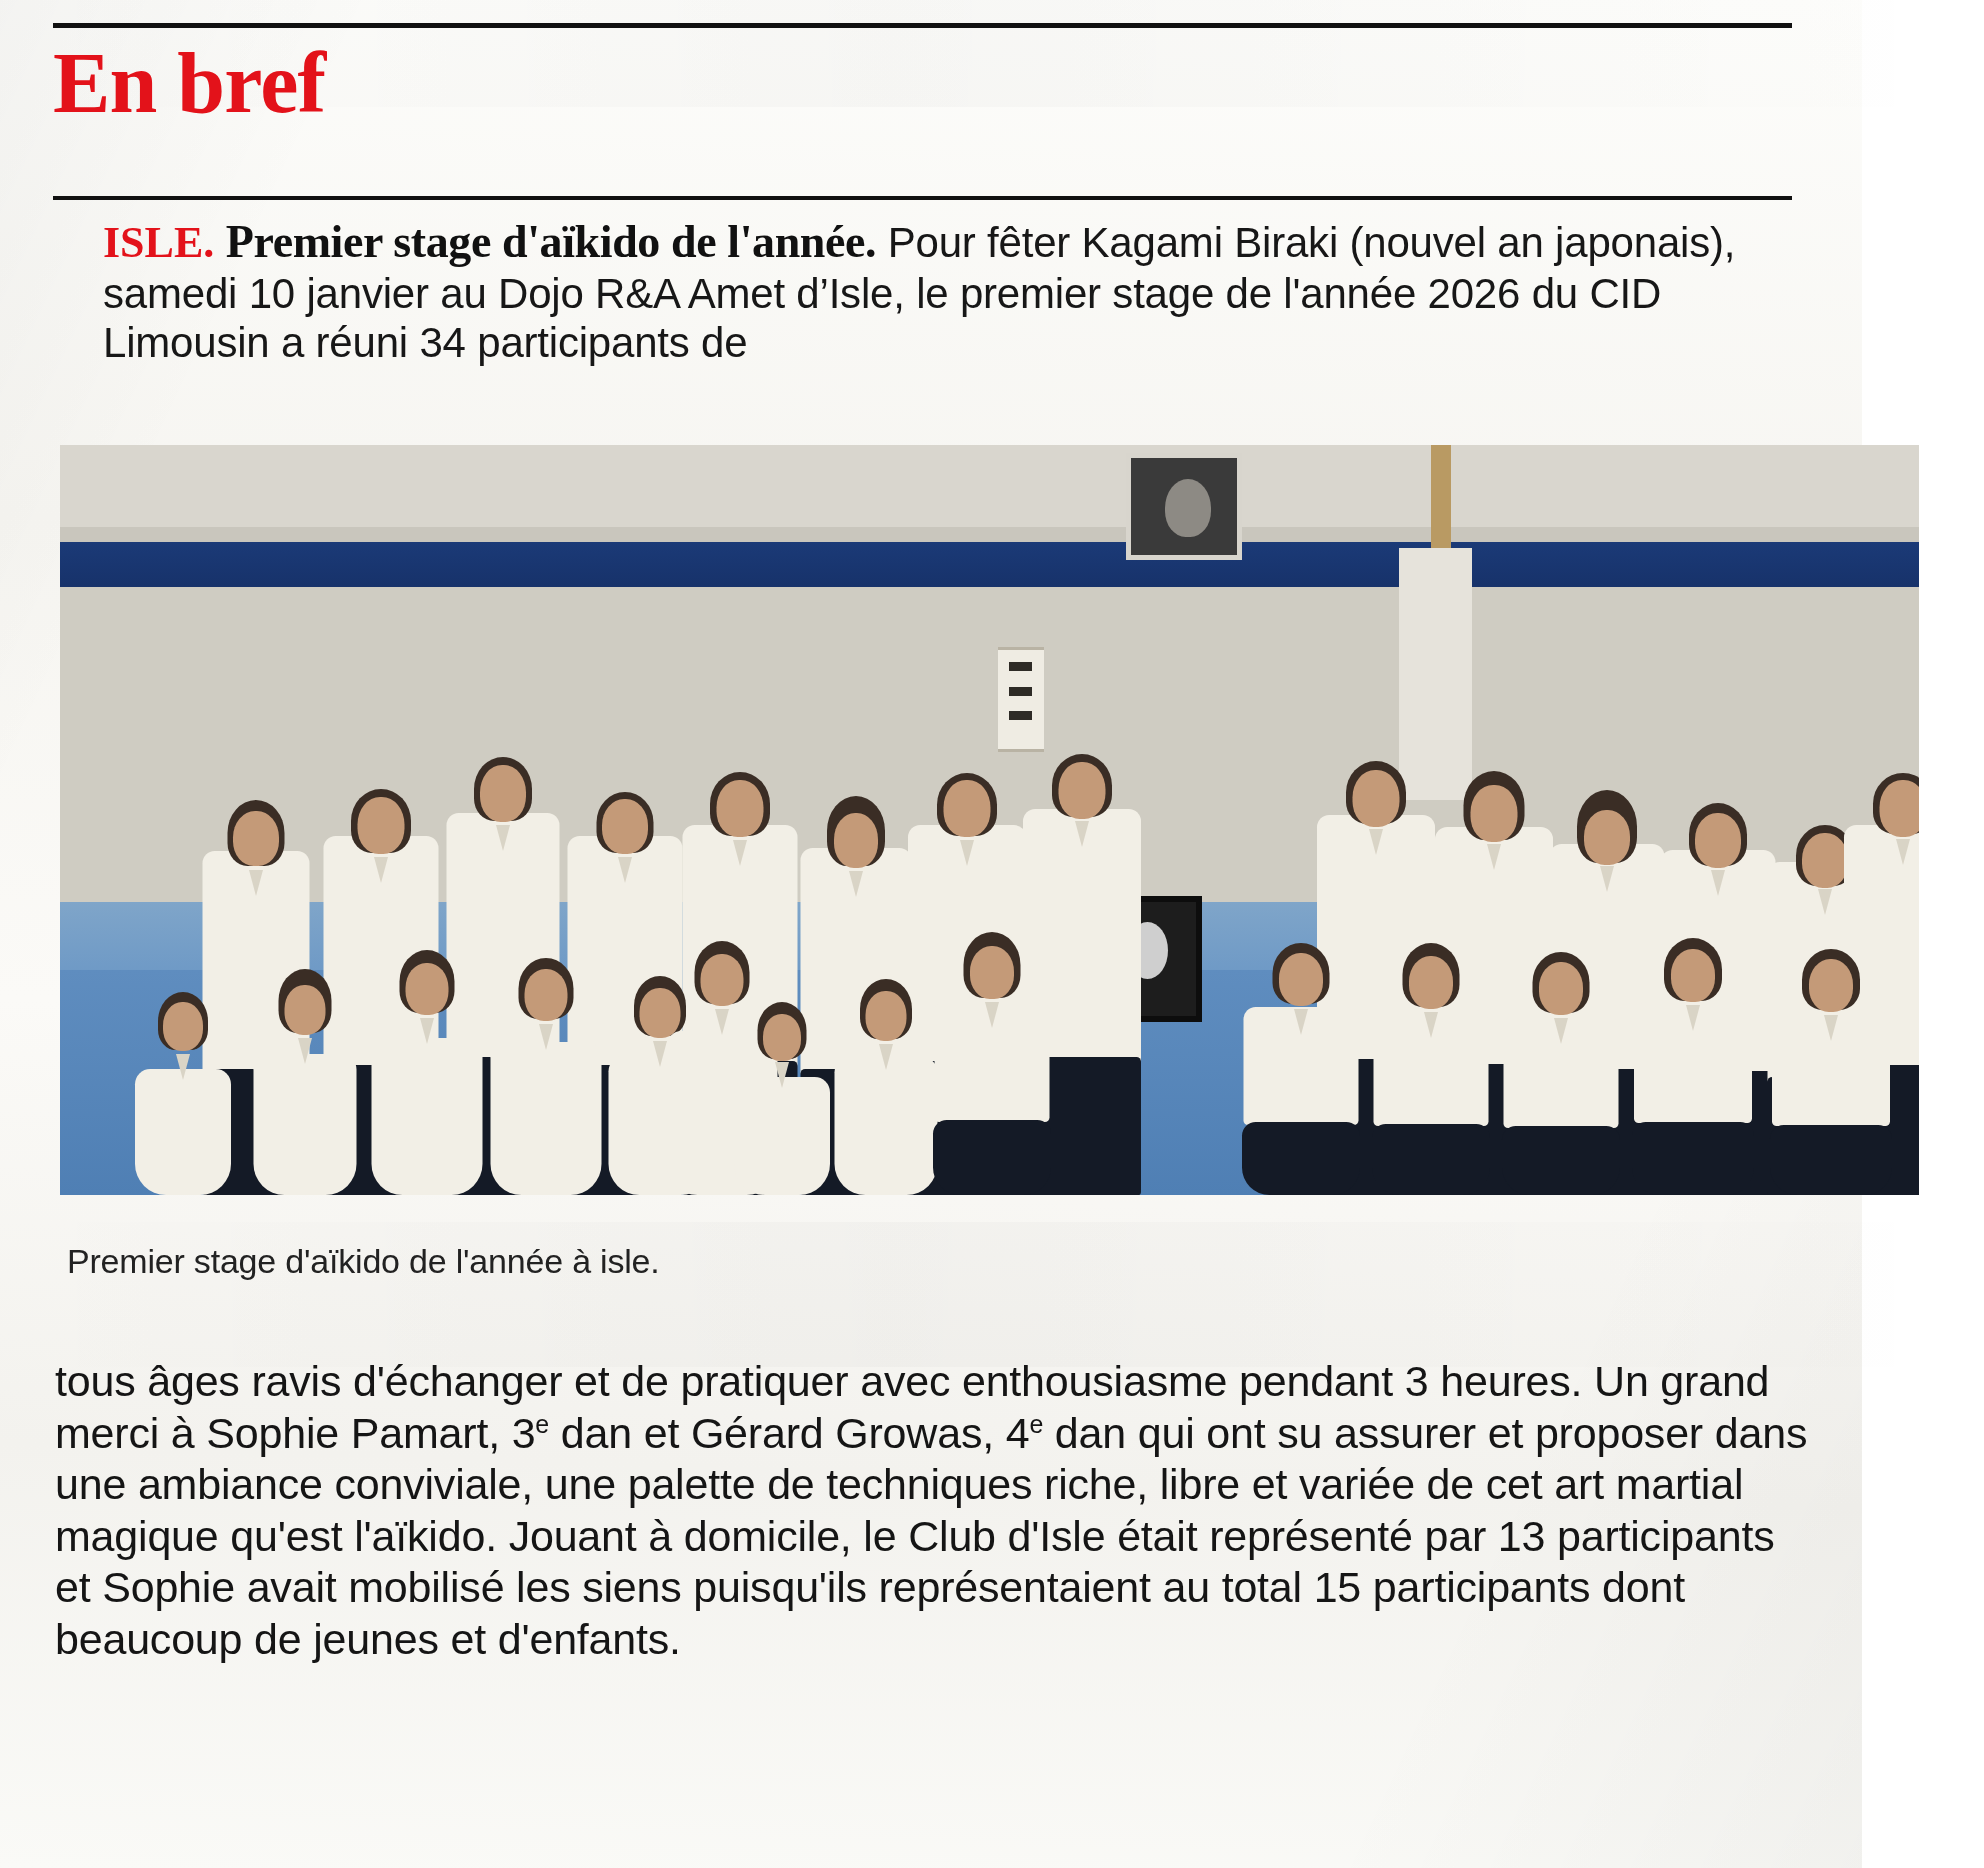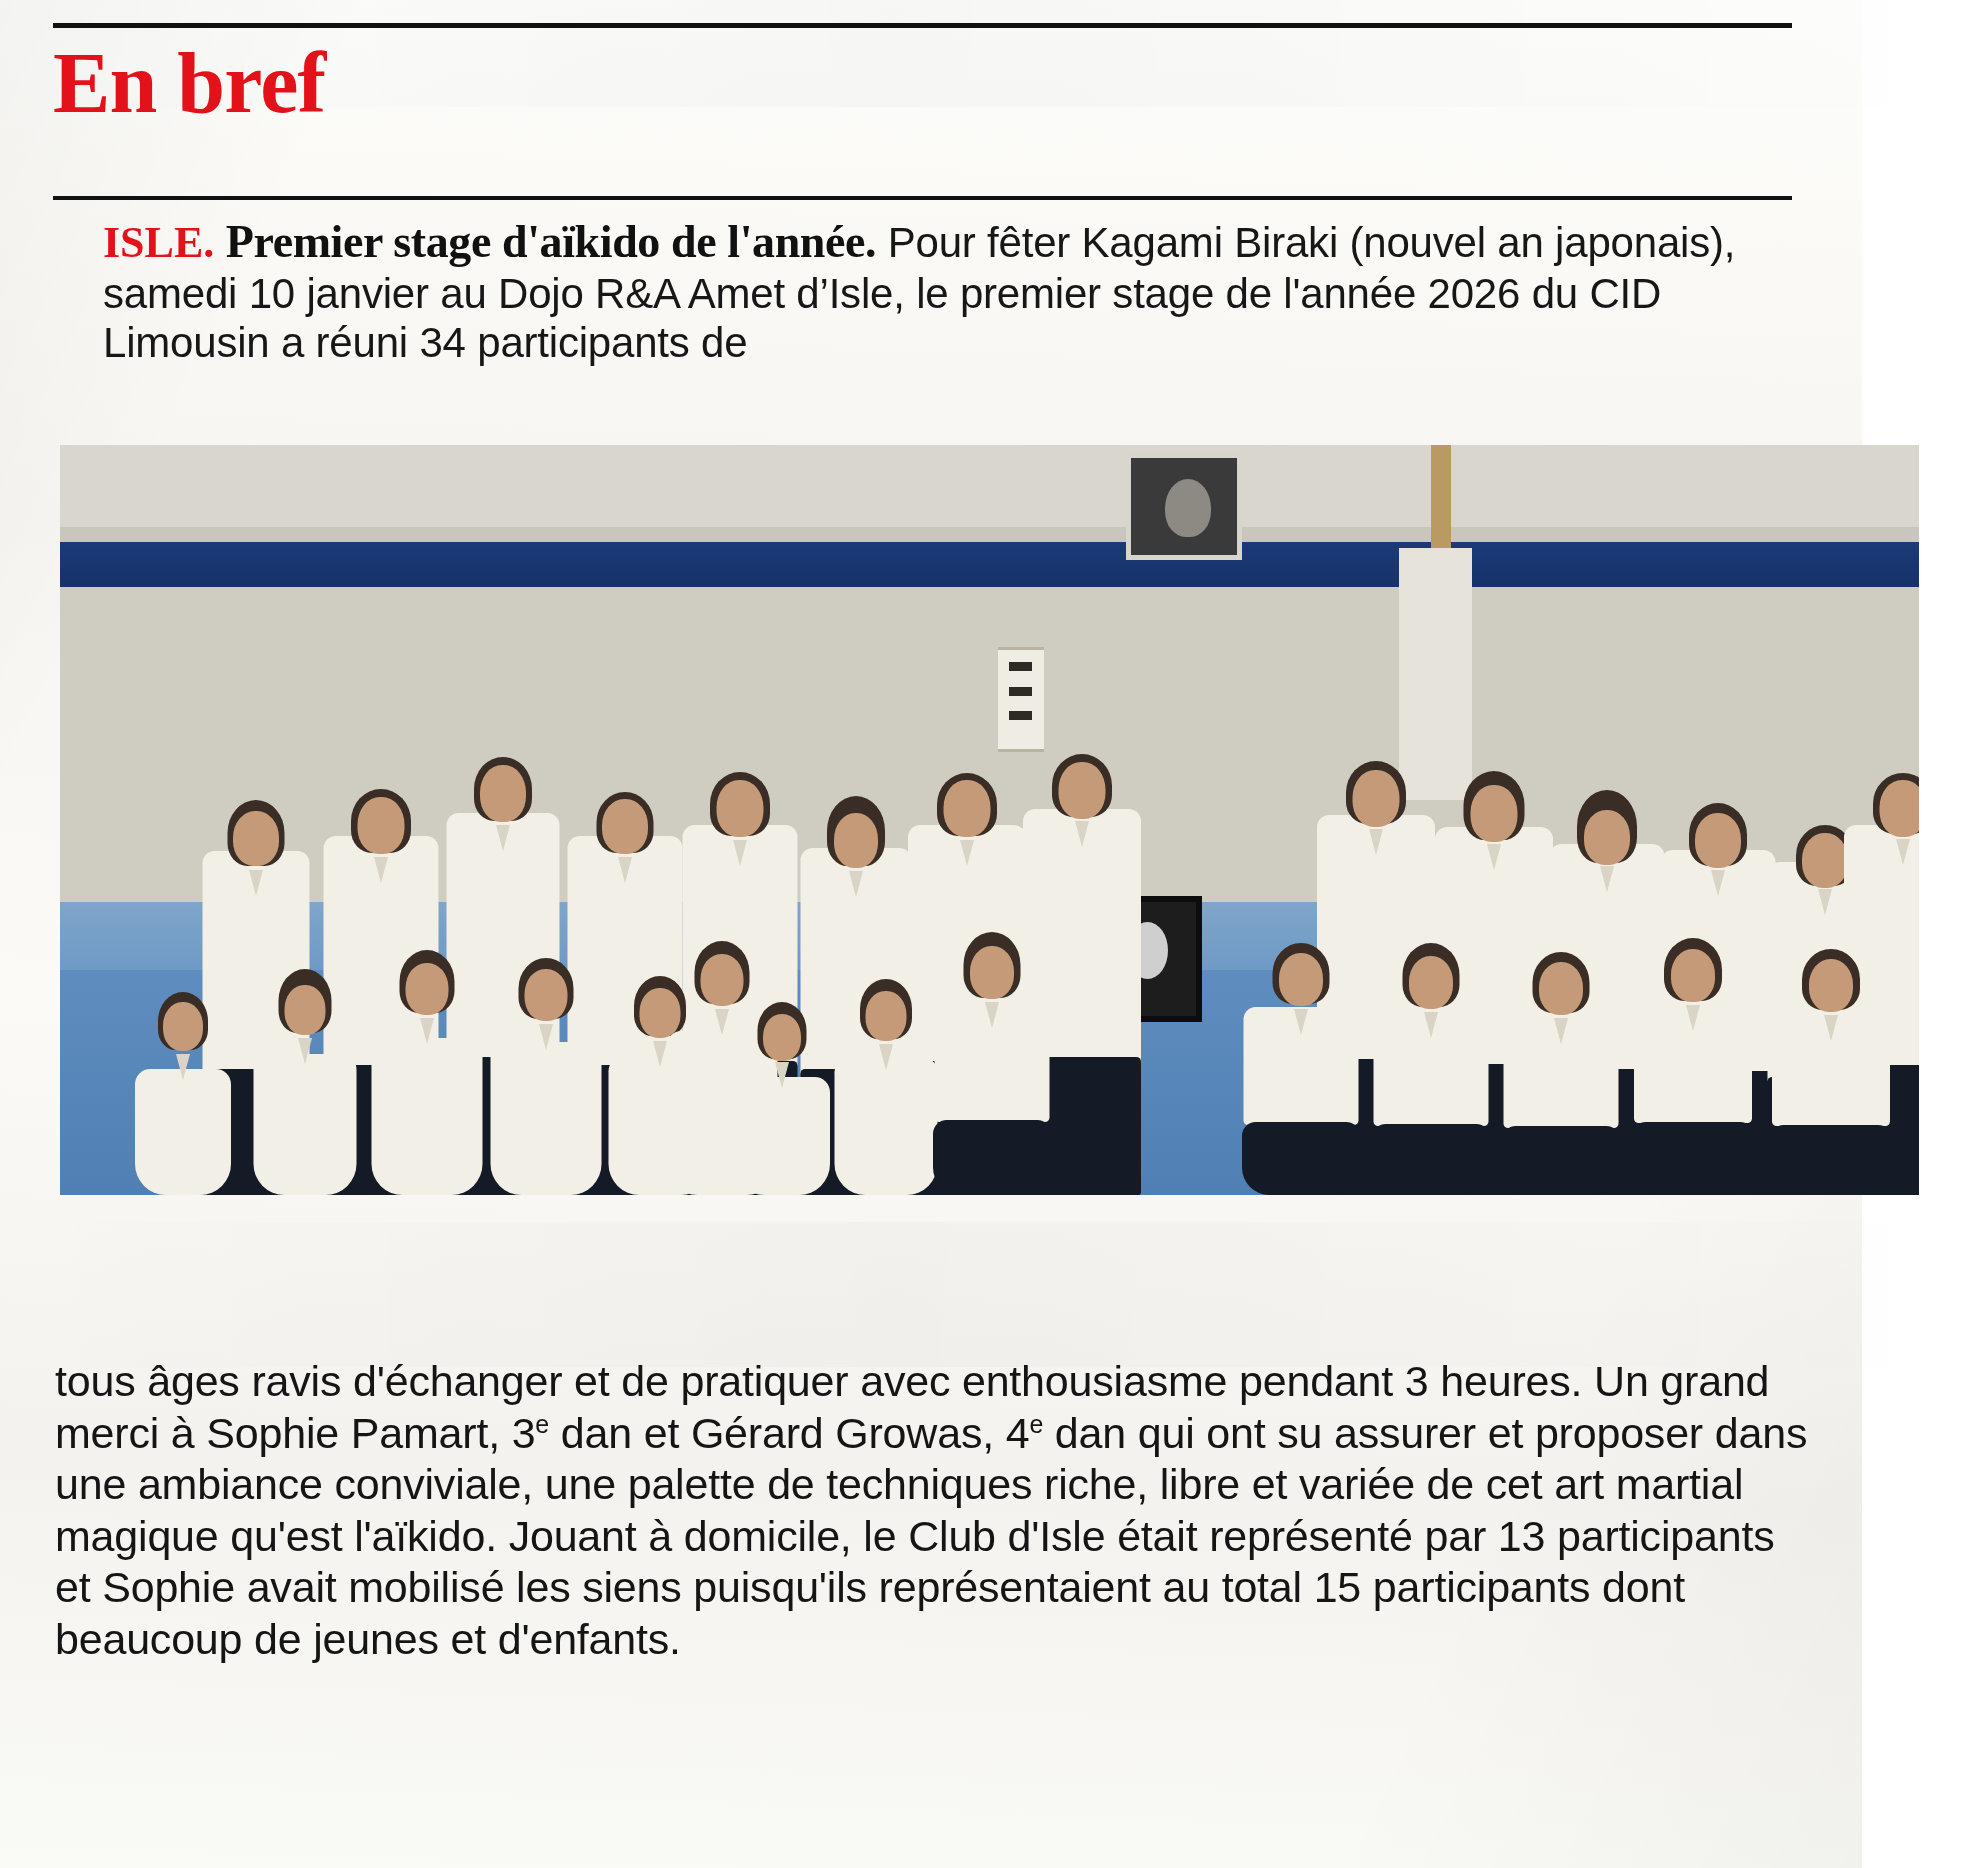--- a/index.html
+++ b/index.html
@@ -527,20 +527,21 @@
         <div class="gi" style="width:118px; height:115px; bottom:69px;"></div>
         <div class="hakama" style="width:122px; height:70px; bottom:0; border-radius:13.8px 13.8px 27.5px 27.5px;"></div>
         <div class="hair" style="width:58px; height:61px; bottom:185px;"></div>
         <div class="head" style="width:44px; height:53px; bottom:183px;"></div>
         <div class="lapel" style="bottom:154px;"></div>
       </div>
 
     </div>
   </div>
 
+  <div class="caption">Premier stage d'aïkido de l'année à isle.</div>
 
   <div class="body-copy">
     <span>tous âges ravis d'échanger et de pratiquer avec enthousiasme pendant 3 heures. Un grand merci à Sophie Pamart, 3</span><sup>e</sup><span> dan et Gérard Growas, 4</span><sup>e</sup><span> dan qui ont su assurer et proposer dans une ambiance conviviale, une palette de techniques riche, libre et variée de cet art martial magique qu'est l'aïkido. Jouant à domicile, le Club d'Isle était représenté par 13 participants et Sophie avait mobilisé les siens puisqu'ils représentaient au total 15 participants dont beaucoup de jeunes et d'enfants.</span>
   </div>
 
 
 </div>
 
 
 </body></html>

